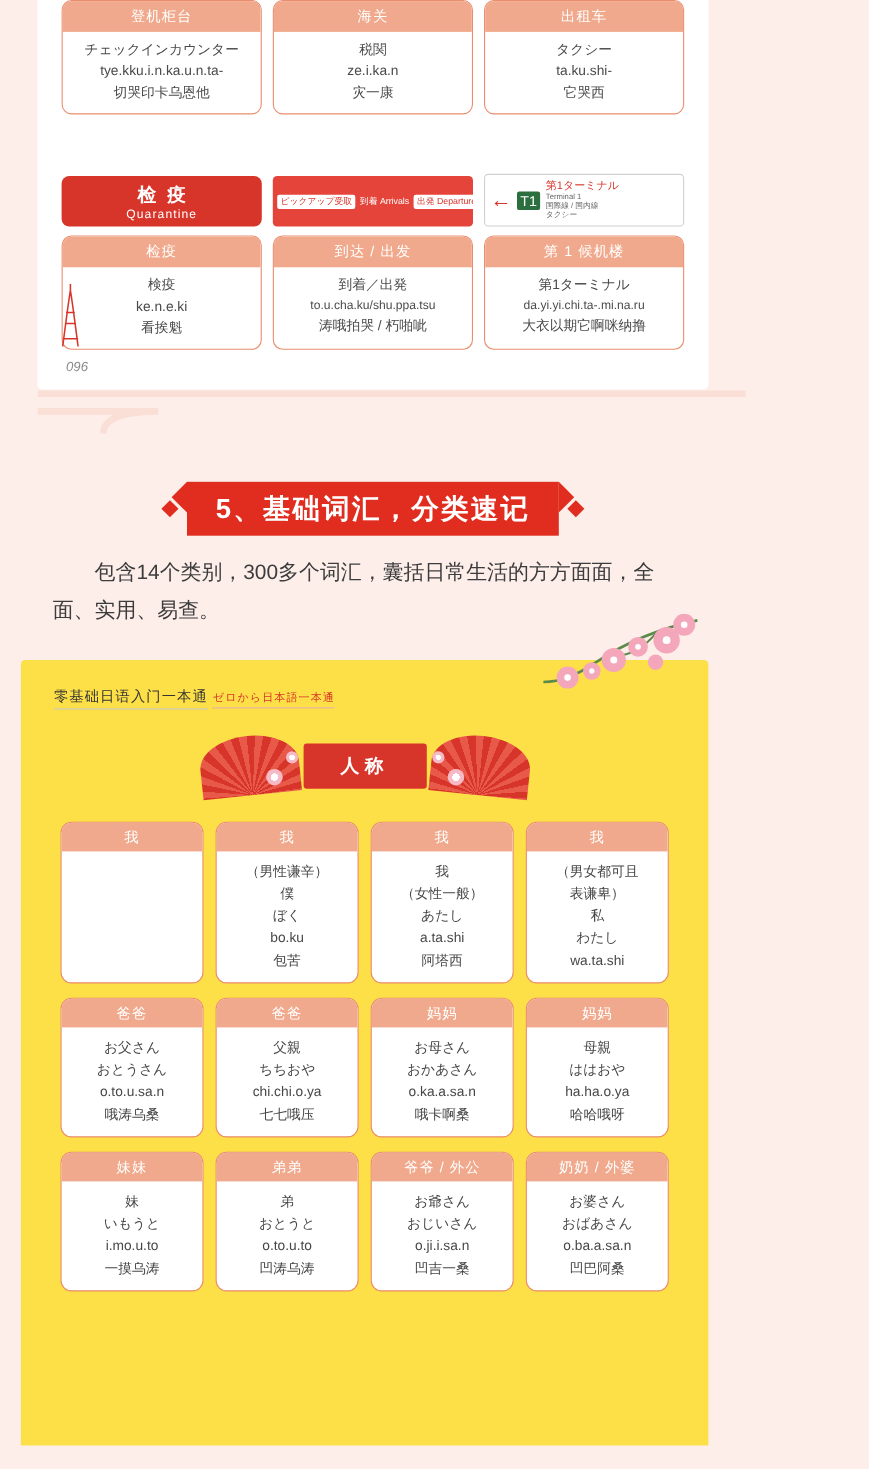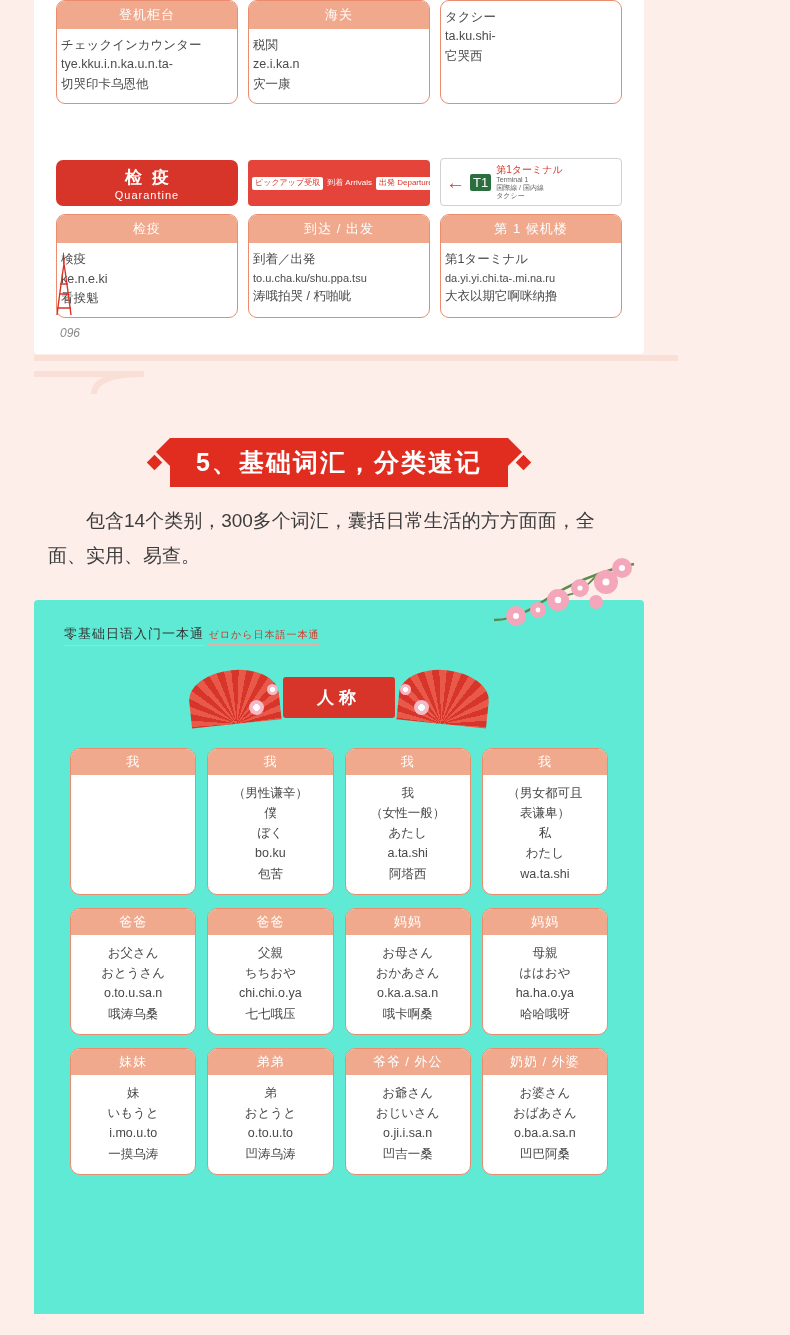--- a/index.html
+++ b/index.html
@@ -41,21 +41,21 @@
   .tile-head{
     background:#f0a98c;
     color:#ffffff;
     font-size:13px;
     text-align:center;
     padding:5px 2px;
     letter-spacing:1px;
   }
   .tile-body{
     padding:7px 4px 9px 4px;
-    text-align:left;
+    text-align:center;
     font-size:12.5px;
     line-height:1.55;
     color:#4a4a4a;
   }
   .tile-body div{white-space:nowrap;}
 
   
   .imgrow{
     display:grid;
     grid-template-columns:1fr 1fr 1fr;
@@ -164,22 +164,22 @@
     font-size:19px;
     line-height:1.85;
     color:#3c3c3c;
     padding:16px 48px 0 48px;
     text-indent:38px;
   }
 
   
   .card-bottom{
     position:relative;
-    margin:26px 34px 0 34px;
-    background:#5eead4;
+    margin:26px 34px 0 19px;
+    background:#fde047;
     border-radius:4px 4px 0 0;
     padding:24px 22px 0 22px;
     min-height:690px;
   }
   .bookmark{
     padding-left:8px;
   }
   .bk-line1{
     font-size:13px;letter-spacing:1px;color:#333;
     border-bottom:1px solid #c9c9c9;display:inline-block;padding-bottom:2px;
@@ -288,20 +288,21 @@
       <div class="tile">
         <div class="tile-head">海关</div>
         <div class="tile-body">
           <div>税関</div>
           <div>ze.i.ka.n</div>
           <div>灾一康</div>
         </div>
       </div>
 
       <div class="tile">
+        <div class="tile-head">出租车</div>
         <div class="tile-body">
           <div>タクシー</div>
           <div>ta.ku.shi-</div>
           <div>它哭西</div>
         </div>
       </div>
     </div>
 
     <div class="imgrow">
       <div class="sign sign-quarantine">

